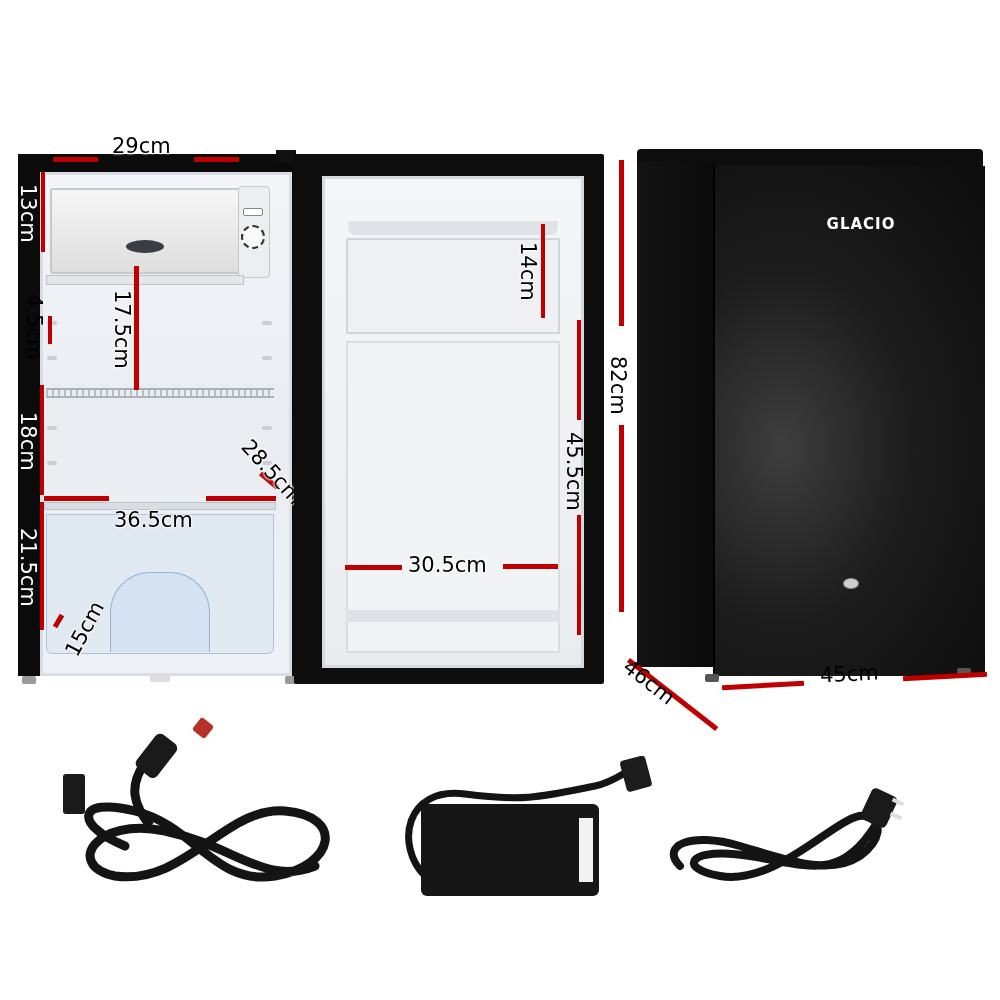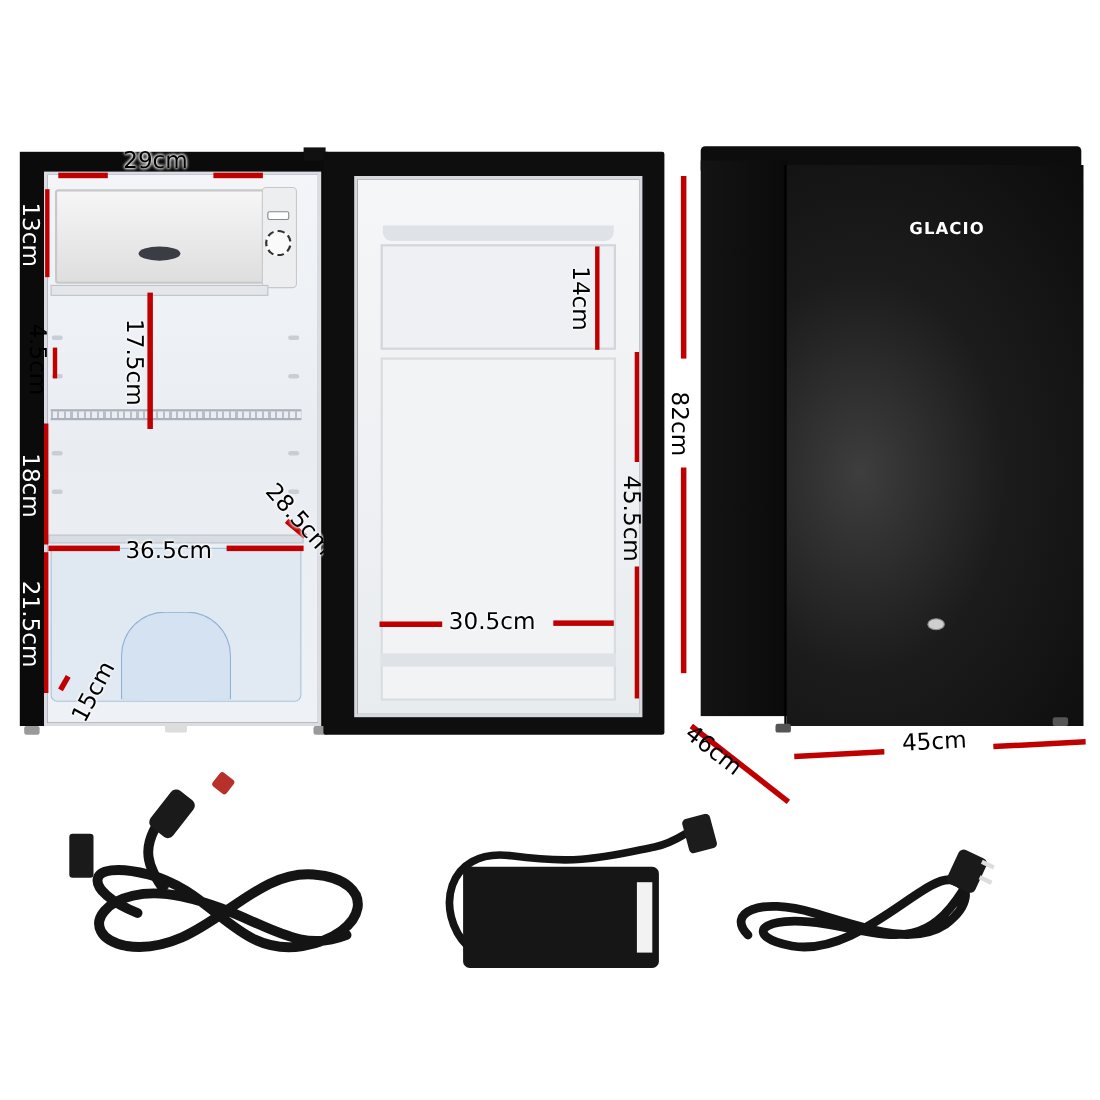--- a/index.html
+++ b/index.html
@@ -1,18 +1,18 @@
 <!DOCTYPE html>
 <html><head>
 <meta charset="utf-8">
 <style>
   * { box-sizing: border-box; margin: 0; padding: 0; }
   html, body { width: 1000px; height: 1000px; background: #ffffff; overflow: hidden; }
   body { position: relative; font-family: "DejaVu Sans", "Liberation Sans", sans-serif; }
-  .abs { position: absolute; }
+  .abs { position: absolute; margin-top: 16px; }
 
   
   .fridge-body { left: 18px; top: 138px; width: 280px; height: 522px; background: #0b0b0b; }
   .fridge-interior { left: 40px; top: 156px; width: 252px; height: 504px;
     background: linear-gradient(180deg,#f3f5f8 0%,#e9edf2 50%,#eef1f5 100%);
     border: 3px solid #d9dde3; }
   .freezer { left: 50px; top: 172px; width: 218px; height: 86px;
     background: linear-gradient(180deg,#f6f6f6,#dedede); border: 2px solid #c8c8c8; border-radius: 3px; }
   .freezer-handle { left: 126px; top: 224px; width: 38px; height: 13px; background: #3a3e44; border-radius: 50%; }
   .thermostat-box { left: 238px; top: 170px; width: 32px; height: 92px; background: #eceef0; border: 1px solid #c8c8c8; border-radius: 4px; }
@@ -95,21 +95,21 @@
 <div class="lbl lbl-plain rot90" style="left:44px;top:294px">4.5cm</div>
 
 <div class="dim" style="left:134px;top:266px;width:5px;height:124px"></div>
 <div class="lbl rot90" style="left:132px;top:290px">17.5cm</div>
 
 <div class="dim" style="left:40px;top:385px;width:4px;height:110px"></div>
 <div class="lbl lbl-plain rot90" style="left:38px;top:412px;color:#fff">18cm</div>
 
 <div class="dim" style="left:44px;top:496px;width:65px;height:5px"></div>
 <div class="dim" style="left:206px;top:496px;width:70px;height:5px"></div>
-<div class="lbl" style="left:114px;top:490px">36.5cm</div>
+<div class="lbl" style="left:114px;top:510px">36.5cm</div>
 
 <div class="dim" style="left:258px;top:478px;width:22px;height:5px;transform:rotate(40deg)"></div>
 <div class="lbl" style="left:253px;top:436px;transform:rotate(48deg);transform-origin:left top">28.5cm</div>
 
 <div class="dim" style="left:40px;top:502px;width:4px;height:128px"></div>
 <div class="lbl lbl-plain rot90" style="left:38px;top:528px;color:#fff">21.5cm</div>
 
 <div class="dim" style="left:56px;top:614px;width:5px;height:14px;transform:rotate(30deg)"></div>
 <div class="lbl" style="left:62px;top:650px;transform:rotate(-62deg);transform-origin:left top">15cm</div>
 

